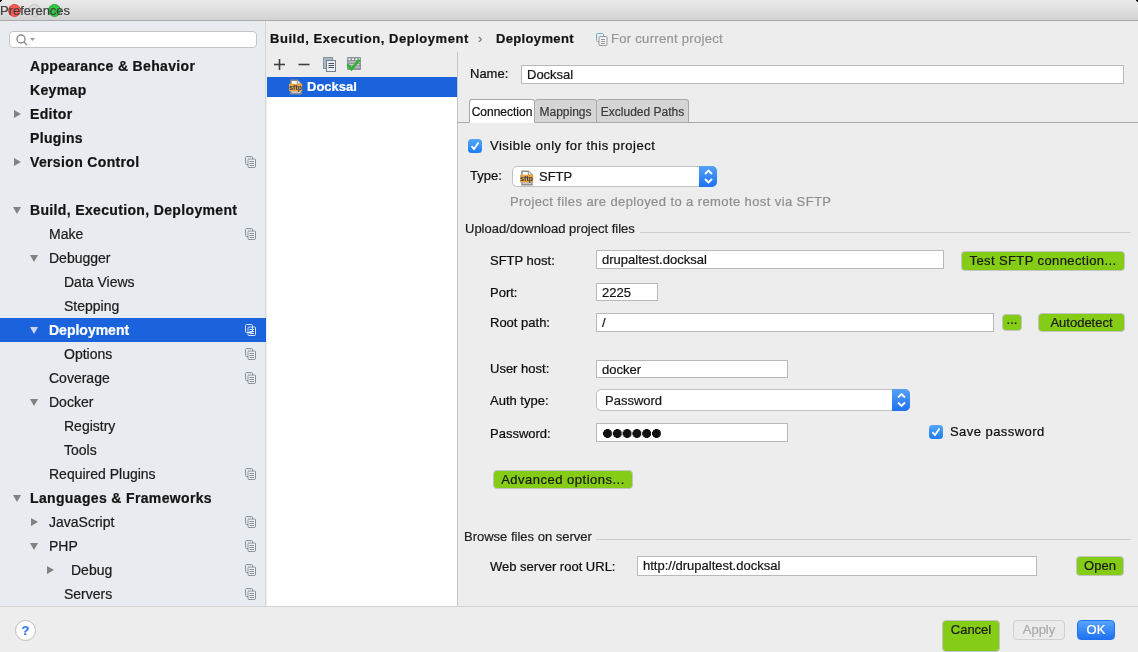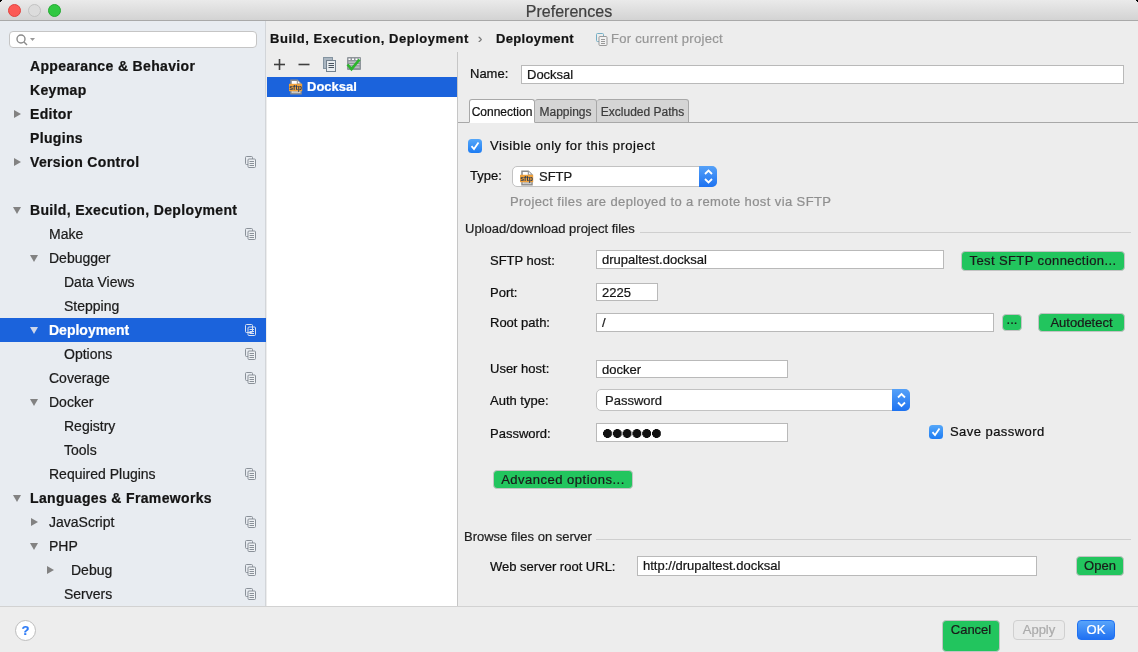--- a/index.html
+++ b/index.html
@@ -1,41 +1,41 @@
 <!DOCTYPE html>
 <html><head><meta charset="utf-8">
 <style>
 *{margin:0;padding:0;box-sizing:border-box}
 html,body{width:1138px;height:652px;overflow:hidden}
 body{font-family:"Liberation Sans",sans-serif;position:relative;background:#ededed;font-size:13px;color:#1b1b1b;-webkit-text-stroke:0.22px}
 .abs{position:absolute}
 
 #titlebar{position:absolute;left:0;top:0;width:1138px;height:21px;background:linear-gradient(#eaeaea,#d3d3d3);border-bottom:1px solid #a9a9a9}
 .light{position:absolute;top:4px;width:13px;height:13px;border-radius:50%}
-#title{position:absolute;top:3px;left:0;width:1138px;text-align:center;font-size:16px;color:#404040}
+#title{position:absolute;top:3px;left:0;width:1138px;font-size:13px;color:#404040}
 .corner{position:absolute;top:0;width:4px;height:4px;background:#000}
 
 #sidebar{position:absolute;left:0;top:21px;width:266px;height:585px;background:#e8ecf1;border-right:1px solid #d2d5d9}
 #search{position:absolute;left:9px;top:10px;width:248px;height:17px;background:#fff;border:1px solid #c5c5c5;border-radius:4px}
 .trow{position:absolute;left:0;width:266px;height:24px;line-height:24px;white-space:nowrap}
 .trow .tx{position:absolute;top:0}
 .b{font-weight:bold;color:#141414;letter-spacing:0.35px}
 .tri-r{position:absolute;top:8px;width:0;height:0;border-top:4.5px solid transparent;border-bottom:4.5px solid transparent;border-left:7px solid #828282}
 .tri-d{position:absolute;top:9px;width:0;height:0;border-left:4.5px solid transparent;border-right:4.5px solid transparent;border-top:7px solid #828282}
 .badge{position:absolute;left:245px;top:6px}
 .sel{background:#1b63dc;color:#fff}
 
 #crumb{position:absolute;left:267px;top:21px;width:871px;height:31px}
 #midbar{position:absolute;left:267px;top:52px;width:190px;height:25px}
 #midlist{position:absolute;left:267px;top:77px;width:190px;height:529px;background:#fff}
 #vdiv{position:absolute;left:457px;top:52px;width:1px;height:554px;background:#c6c6c6}
 #docksal-row{position:absolute;left:267px;top:77px;width:190px;height:20px;background:#1b63dc}
 
 .inp{position:absolute;background:#fff;border:1px solid #b9b9b9;font-size:13px;color:#151515;line-height:17px;padding-left:5px;white-space:nowrap}
-.btn{position:absolute;background:#22c55e;border:1px solid #c3c3c3;border-radius:4px;font-size:13px;color:#1a1a1a;text-align:center}
+.btn{position:absolute;background:#84cc16;border:1px solid #c3c3c3;border-radius:4px;font-size:13px;color:#1a1a1a;text-align:center}
 .lbl{position:absolute;font-size:13px;color:#0e0e0e;white-space:nowrap}
 .grp{position:absolute;font-size:13px;color:#1f1f1f;white-space:nowrap}
 .gline{position:absolute;height:1px;background:#cfcfcf}
 .tab{position:absolute;top:99px;height:24px;line-height:24px;text-align:center;font-size:12px;border:1px solid #a8a8a8;border-radius:3px 3px 0 0}
 .cb{position:absolute;width:14px;height:14px;border-radius:3.5px;background:linear-gradient(#55a7f9,#1d7cf3)}
 .pop{position:absolute;background:#fff;border:1px solid #c2c2c2;border-radius:5px}
 .step{position:absolute;right:-1px;top:-1px;width:18px;border-radius:0 5px 5px 0;background:linear-gradient(#55a1f8,#1d72f1)}
 
 #footer{position:absolute;left:0;top:606px;width:1138px;height:46px;background:#ededed;border-top:1px solid #d2d2d2}
 </style></head>

